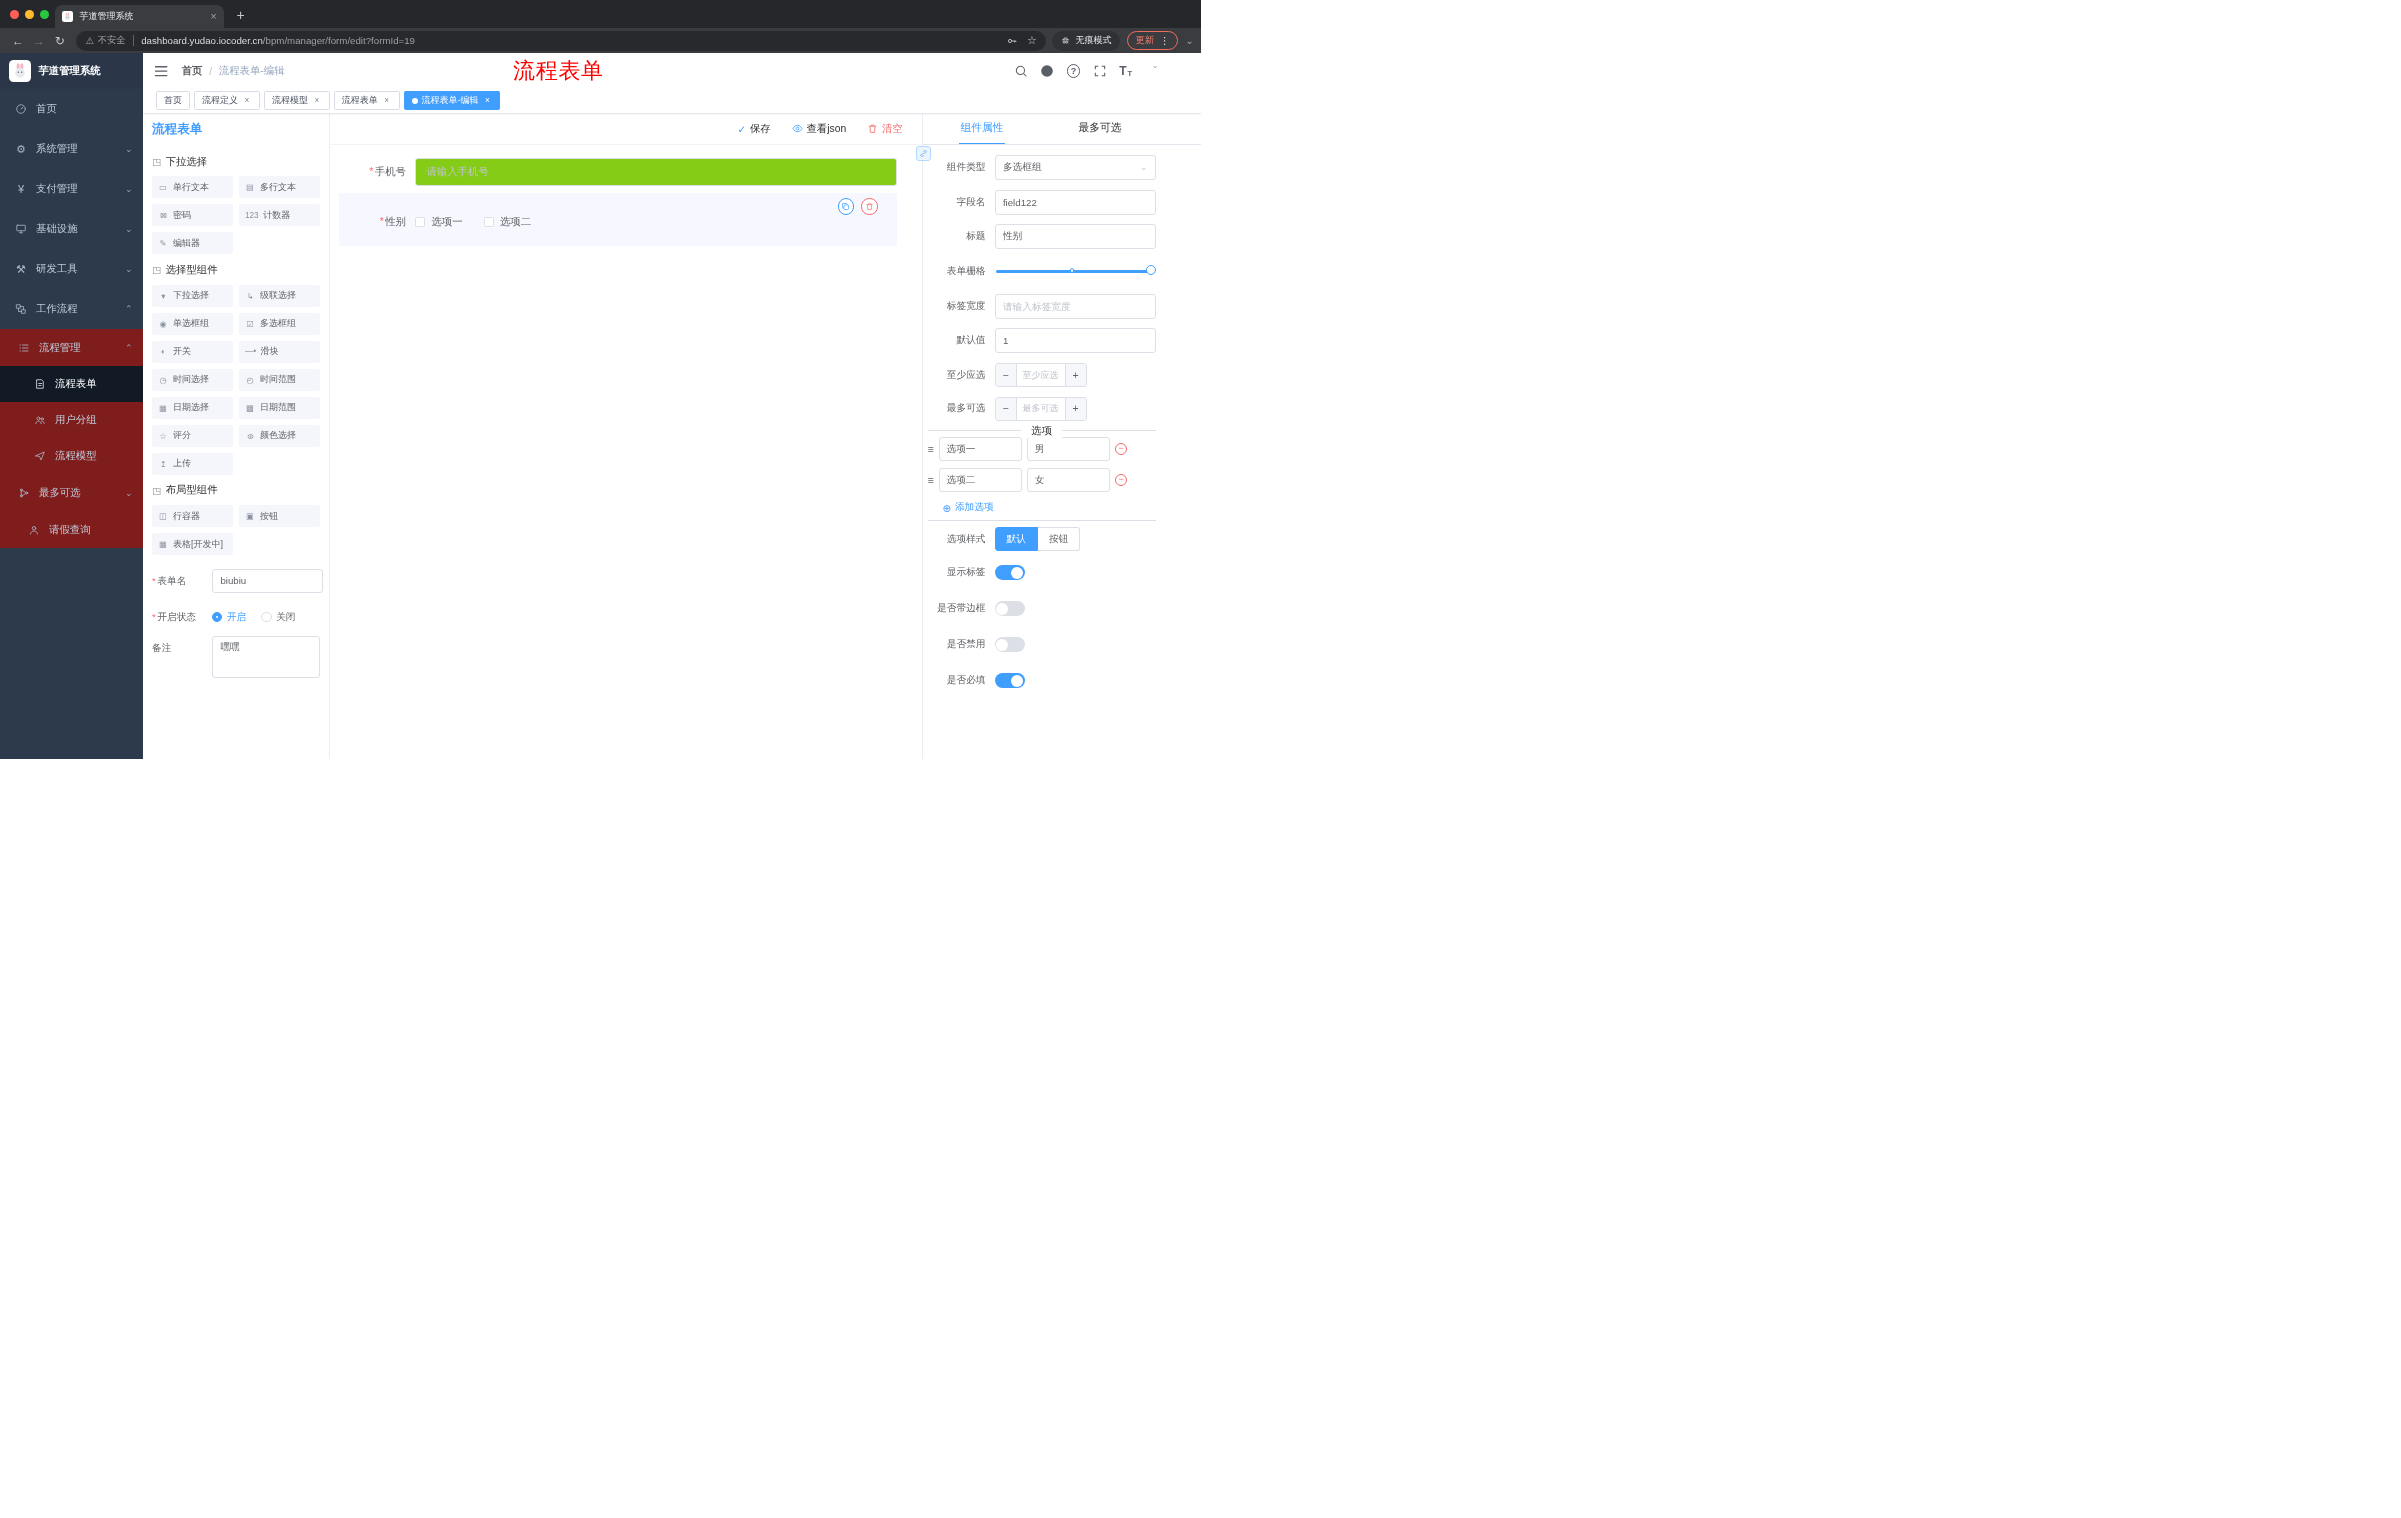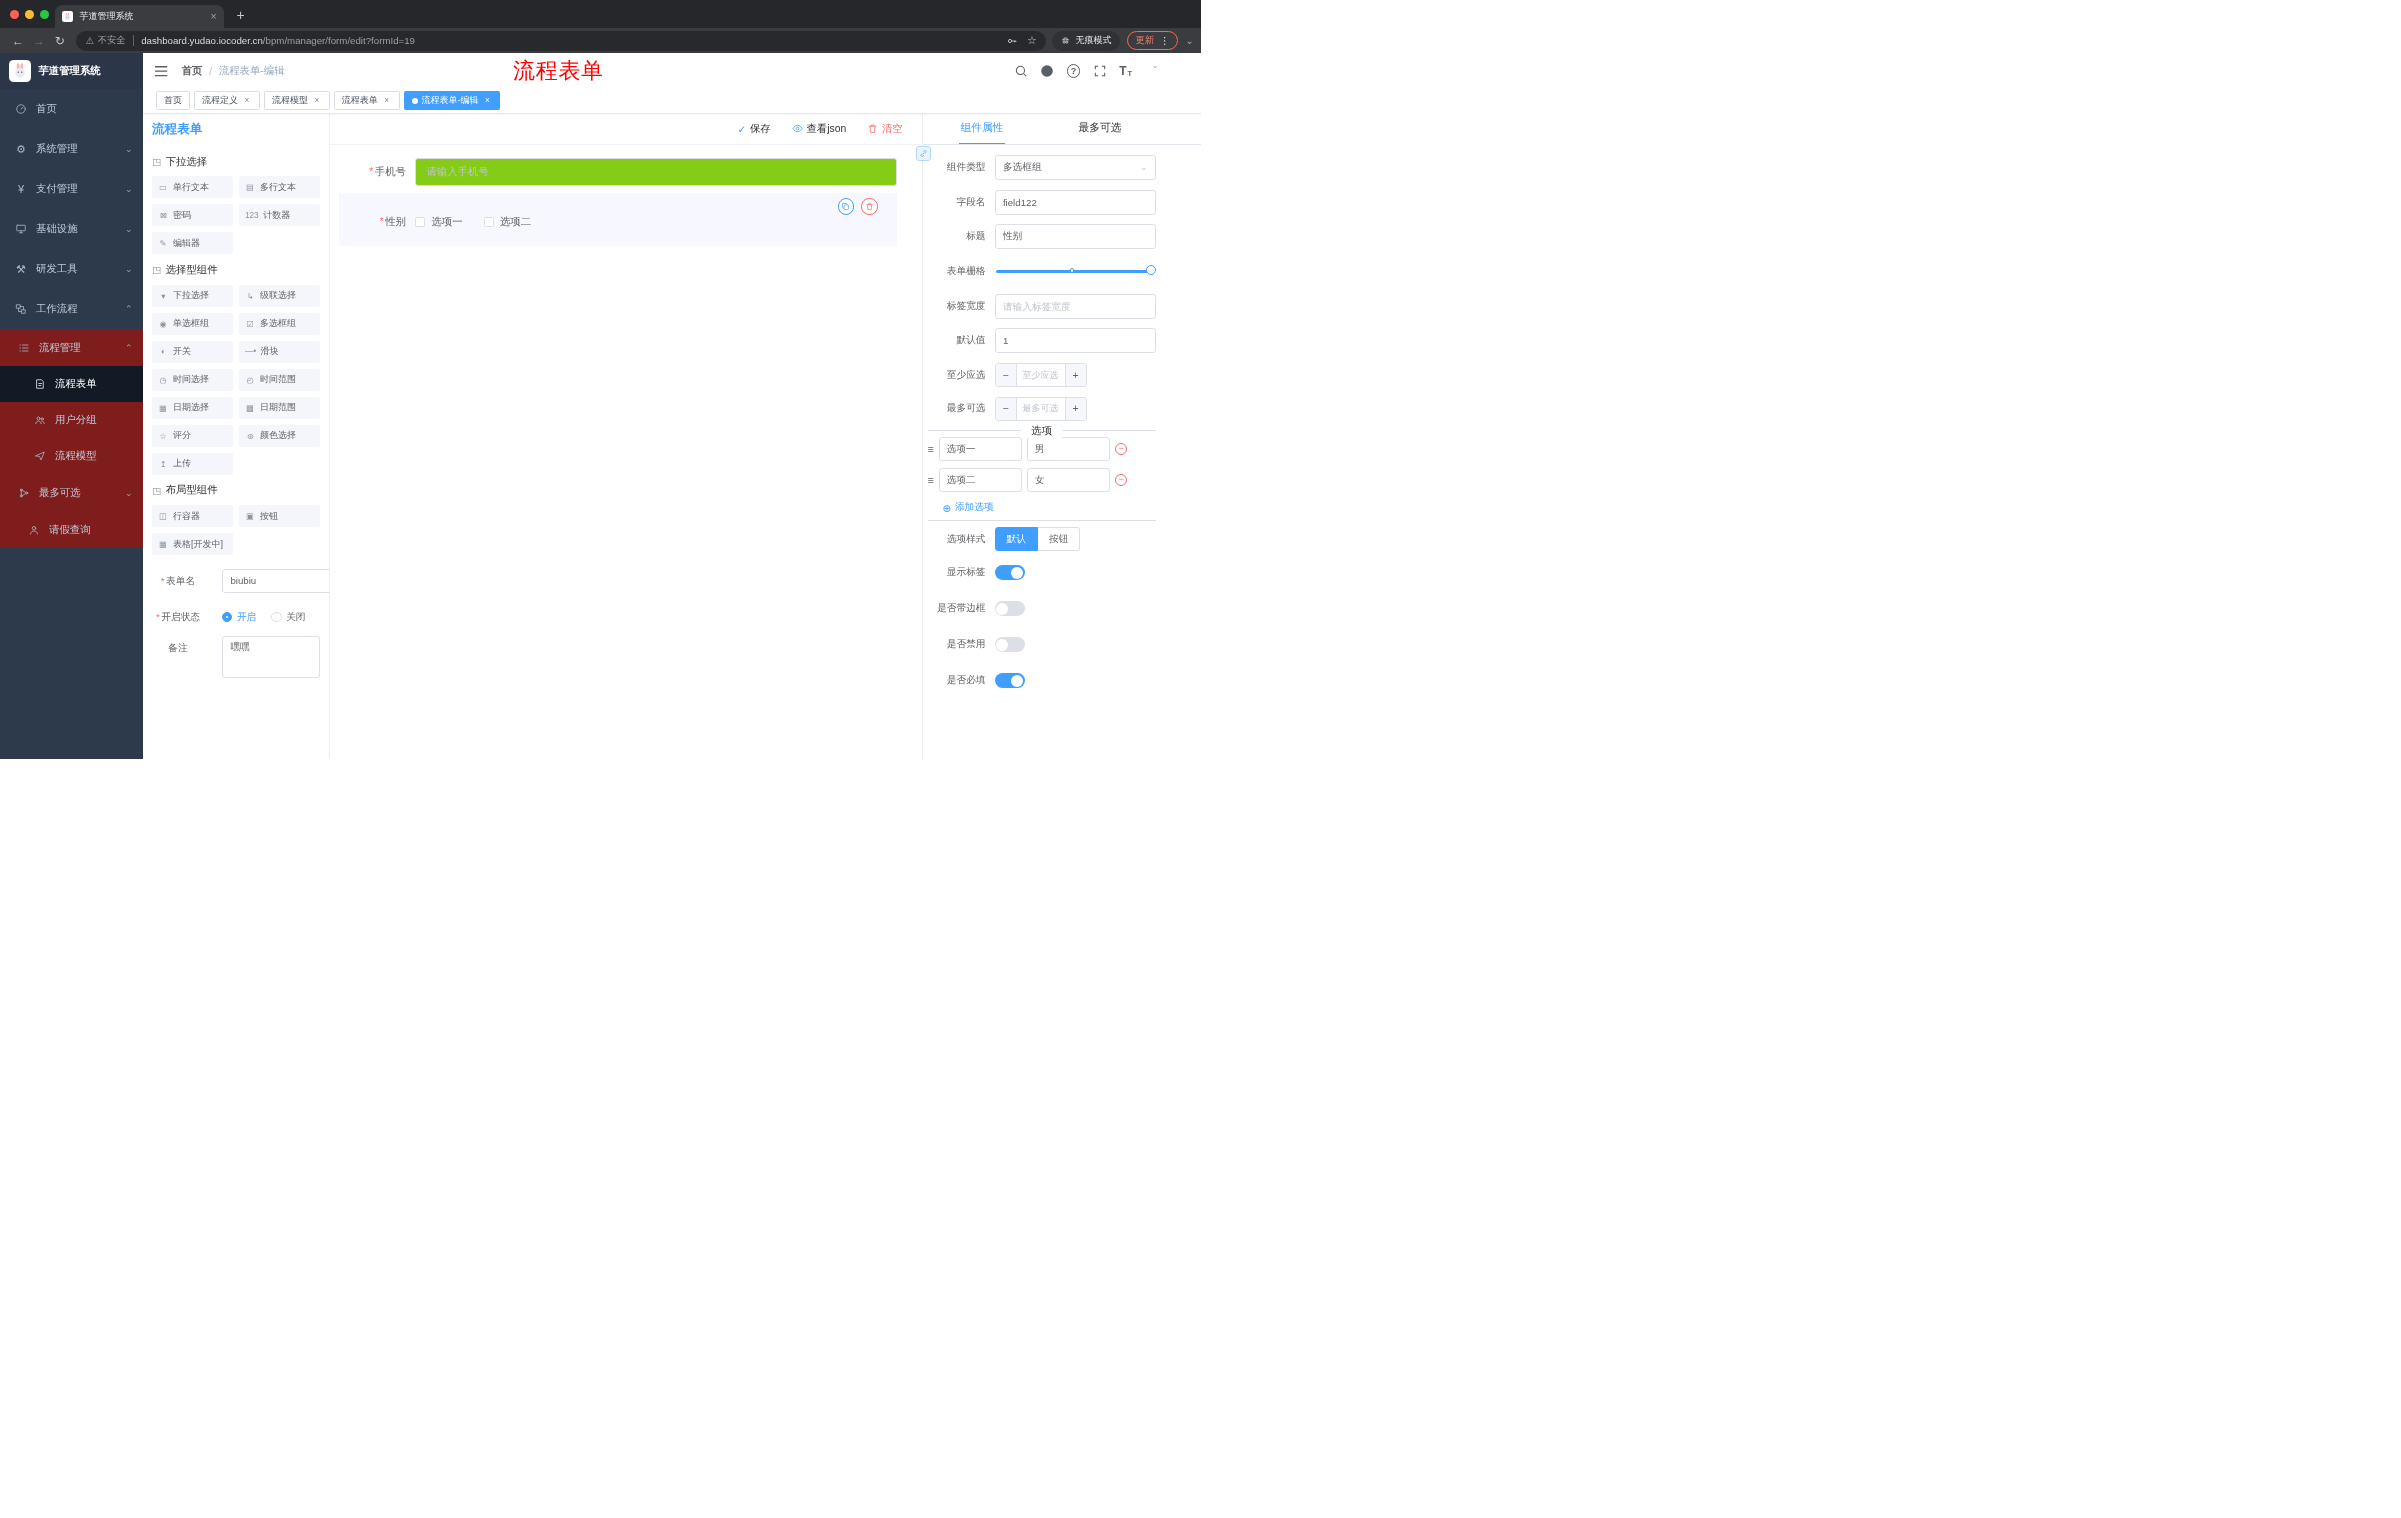--- a/index.html
+++ b/index.html
@@ -86,21 +86,21 @@
   .left-panel{width:187px;display:flex;flex-direction:column;border-right:0.7px solid #ebeef5;flex:none}
   .left-header{height:31px;line-height:31px;padding-left:9px;color:#409eff;font-size:12.6px;font-weight:bold;flex:none}
   .left-scroll{flex:1;overflow:hidden;padding:1.5px 9px 0}
   .group-title{display:flex;align-items:center;gap:4.5px;height:16.3px;margin:7.4px 0 6.7px;color:#303133;font-size:10.4px}
   .gicon{color:#8a8f99;font-size:9.7px}
   .comp-grid{display:grid;grid-template-columns:1fr 1fr;gap:6px}
   .comp-btn{height:22px;background:#f4f6fc;border-radius:2.2px;display:flex;align-items:center;gap:4.5px;padding:0 6px;font-size:9px;color:#606266;cursor:move;white-space:nowrap;overflow:hidden}
   .cicon{color:#8c93a0;font-size:8.2px;min-width:10.4px;text-align:center;flex:none}
   .meta-form{margin-top:13.4px}
   .meta-row{display:flex;align-items:flex-start;margin-bottom:12px}
-  .meta-label{width:52px;flex:none;text-align:center;font-size:9.7px;color:#606266;padding-top:6px;margin-right:18px;white-space:nowrap}
+  .meta-label{width:52px;flex:none;text-align:left;font-size:9.7px;color:#606266;padding-top:6px;margin-right:8px;white-space:nowrap}
   .req{color:#f56c6c;margin-right:1.5px}
   .tinput{width:111px;height:24px;border:0.7px solid #dcdfe6;border-radius:3px;padding:0 7.4px;font-size:9.7px;color:#606266;background:#fff;outline:none;font-family:inherit}
   textarea.tinput{height:42px;padding-top:4.5px;resize:none}
   .radio-group{display:flex;gap:15px;padding-top:6px}
   .radio{display:flex;align-items:center;gap:4.5px;font-size:9.7px;color:#606266;cursor:pointer}
   .rdot{width:10.4px;height:10.4px;border-radius:50%;border:0.7px solid #dcdfe6;background:#fff;position:relative;flex:none}
   .radio.checked .rdot{background:#409eff;border-color:#409eff}
   .radio.checked .rdot::after{content:"";position:absolute;inset:3px;background:#fff;border-radius:50%}
   .radio.checked .rlab{color:#409eff}
 

